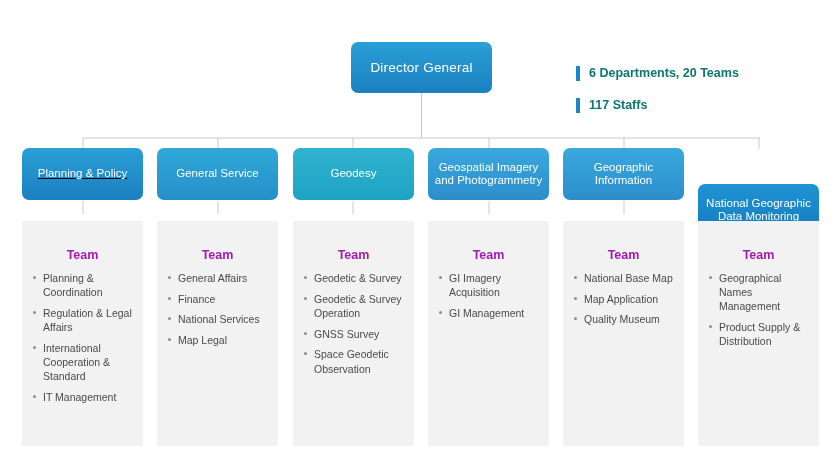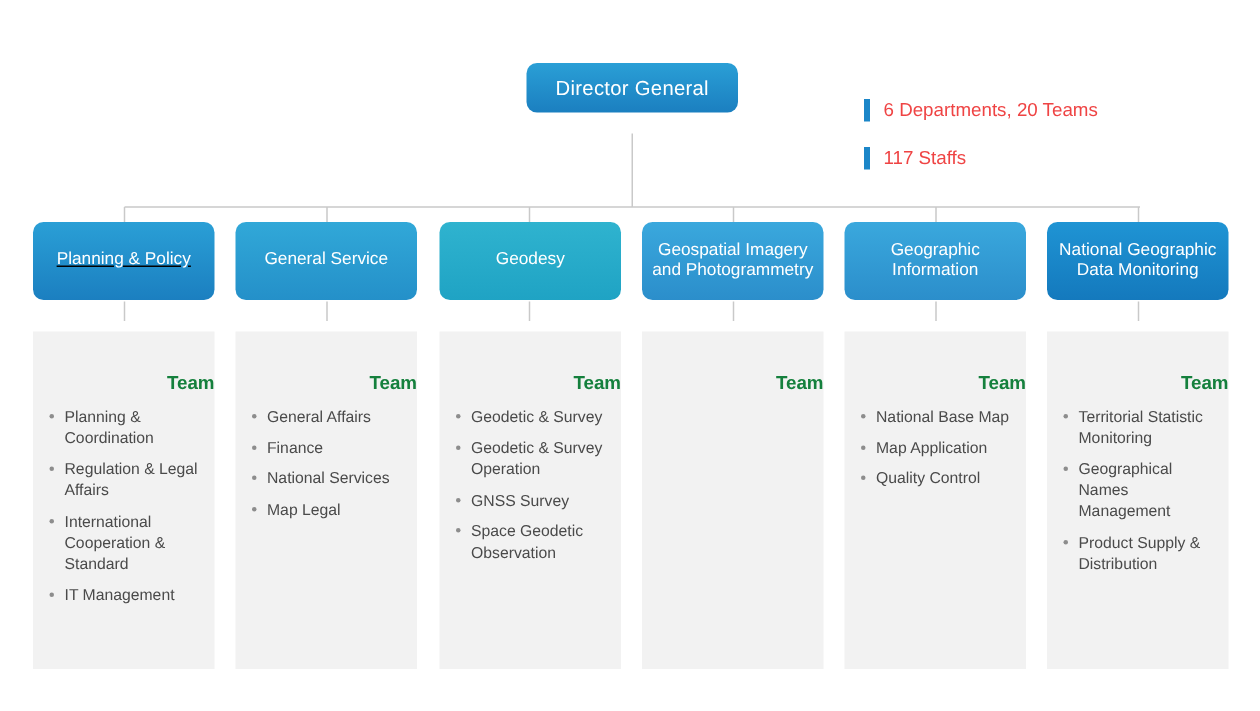--- a/index.html
+++ b/index.html
@@ -20,21 +20,21 @@
     width: 840px;
     height: 474px;
   }
 
   
   .top-node {
     position: absolute;
     left: 351px;
     top: 42px;
     width: 141px;
-    height: 33px;
+    height: 51px;
     background: linear-gradient(180deg, #2a9fd6 0%, #1b7fc0 100%);
     border-radius: 7px;
     color: #ffffff;
     font-size: 13.5px;
     display: flex;
     align-items: center;
     justify-content: center;
     text-align: center;
     letter-spacing: .2px;
   }
@@ -54,22 +54,23 @@
   }
   .legend-bar {
     width: 4px;
     height: 15px;
     background: #1b86c8;
     margin-right: 9px;
     flex: none;
   }
   .legend-text {
     font-size: 12.5px;
-    color: #ef4444;
+    color: #0f766e;
     white-space: nowrap;
+    font-weight: bold;
   }
 
   
   svg.lines {
     position: absolute;
     left: 0; top: 0;
     width: 840px;
     height: 474px;
     pointer-events: none;
   }
@@ -95,22 +96,22 @@
     box-sizing: border-box;
   }
   .panel {
     position: absolute;
     top: 221px;
     width: 121px;
     height: 225px;
     background: #f2f2f2;
   }
   .panel-title {
-    text-align: right;
-    color: #15803d;
+    text-align: center;
+    color: #a21caf;
     font-size: 12.5px;
     font-weight: bold;
     padding-top: 27px;
     padding-bottom: 9px;
   }
   .team-list {
     list-style: none;
     margin: 0;
     padding: 0 6px 0 10px;
   }
@@ -234,45 +235,48 @@
   </div>
 
   <div class="col" style="left:428px;">
     <div class="dept-box" style="background:linear-gradient(180deg,#3aa8dd 0%,#2b8ecb 100%);">
       <span>Geospatial Imagery and Photogrammetry</span>
     </div>
     <div class="stem-dot"></div>
   </div>
   <div class="panel" style="left:428px;">
     <div class="panel-title">Team</div>
+    <ul class="team-list">
+      <li>GI Imagery Acquisition</li>
+      <li>GI Management</li>
+    </ul>
   </div>
 
   <div class="col" style="left:563px;">
     <div class="dept-box" style="background:linear-gradient(180deg,#3aa8dd 0%,#2b8ecb 100%);">
       <span>Geographic Information</span>
     </div>
     <div class="stem-dot"></div>
   </div>
   <div class="panel" style="left:563px;">
     <div class="panel-title">Team</div>
     <ul class="team-list">
       <li>National Base Map</li>
       <li>Map Application</li>
-      <li>Quality Control</li>
+      <li>Quality Museum</li>
     </ul>
   </div>
 
   <div class="col" style="left:698px;">
-    <div class="dept-box" style="background:linear-gradient(180deg,#1f94d4 0%,#1479bd 100%);">
+    <div class="dept-box" style="background:linear-gradient(180deg,#1f94d4 0%,#1479bd 100%);margin-top:36px;">
       <span>National Geographic Data Monitoring</span>
     </div>
     <div class="stem-dot"></div>
   </div>
   <div class="panel" style="left:698px;">
     <div class="panel-title">Team</div>
     <ul class="team-list">
-      <li>Territorial Statistic Monitoring</li>
       <li>Geographical Names Management</li>
       <li>Product Supply &amp; Distribution</li>
     </ul>
   </div>
 
 </div>
 
 </body></html>

